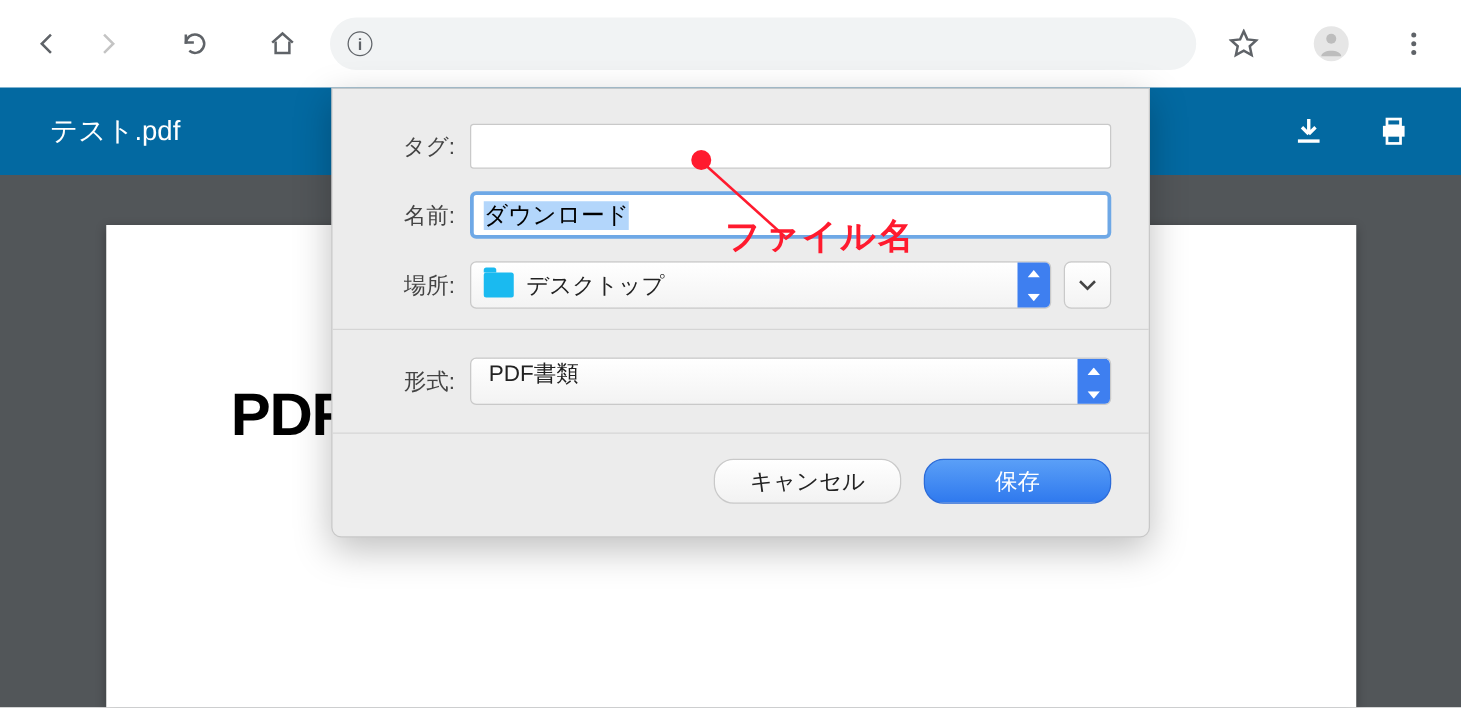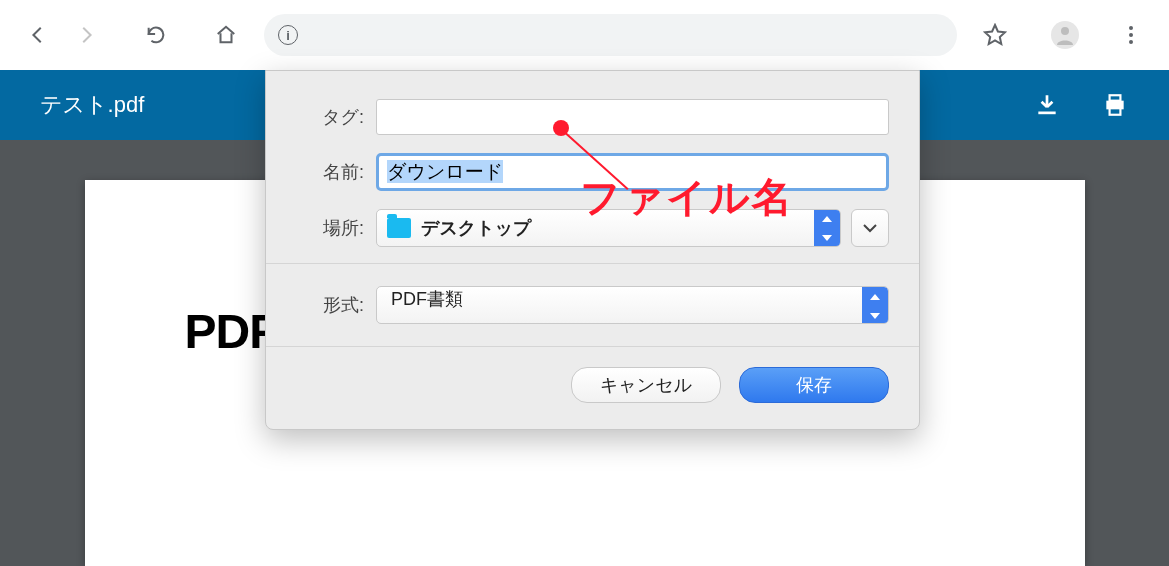--- a/index.html
+++ b/index.html
@@ -135,21 +135,21 @@
       flex:1;
       height:38px;
       border:3px solid #6ea8e6;
       background:#fff;
       border-radius:5px;
       font-size:19px;
       padding:3px 8px;
       position:relative;
     }
     .fake-input .sel { background:#b3d6fb; padding:1px 0;}
-    .location-row { display:flex; align-items:center; gap:10px;font-weight:bold; }
+    .location-row { display:flex; align-items:center; gap:10px; }
     .location-select {
       flex:1;
       display:flex;
       align-items:center;
       background:linear-gradient(#fff,#f3f3f3);
       border:1px solid #c9c9c9;
       border-radius:5px;
       height:38px;
       padding:0 0 0 10px;
       overflow:hidden;
@@ -225,21 +225,21 @@
       top:128px;left:561px;
       width:90px;height:2px;
       background:#ff1a2e;
       transform-origin:left center;
       transform:rotate(42deg);
       z-index:19;
     }
     .annotation-text{
       position:absolute;
       top:170px;left:580px;
-      font-size:40px;
+      font-size:28px;
       font-weight:700;
       color:#ff1a2e;
       z-index:20;
       letter-spacing:2px;
     }
   </style>
 </head>
 <body>
 
 <div class="browser-toolbar">

